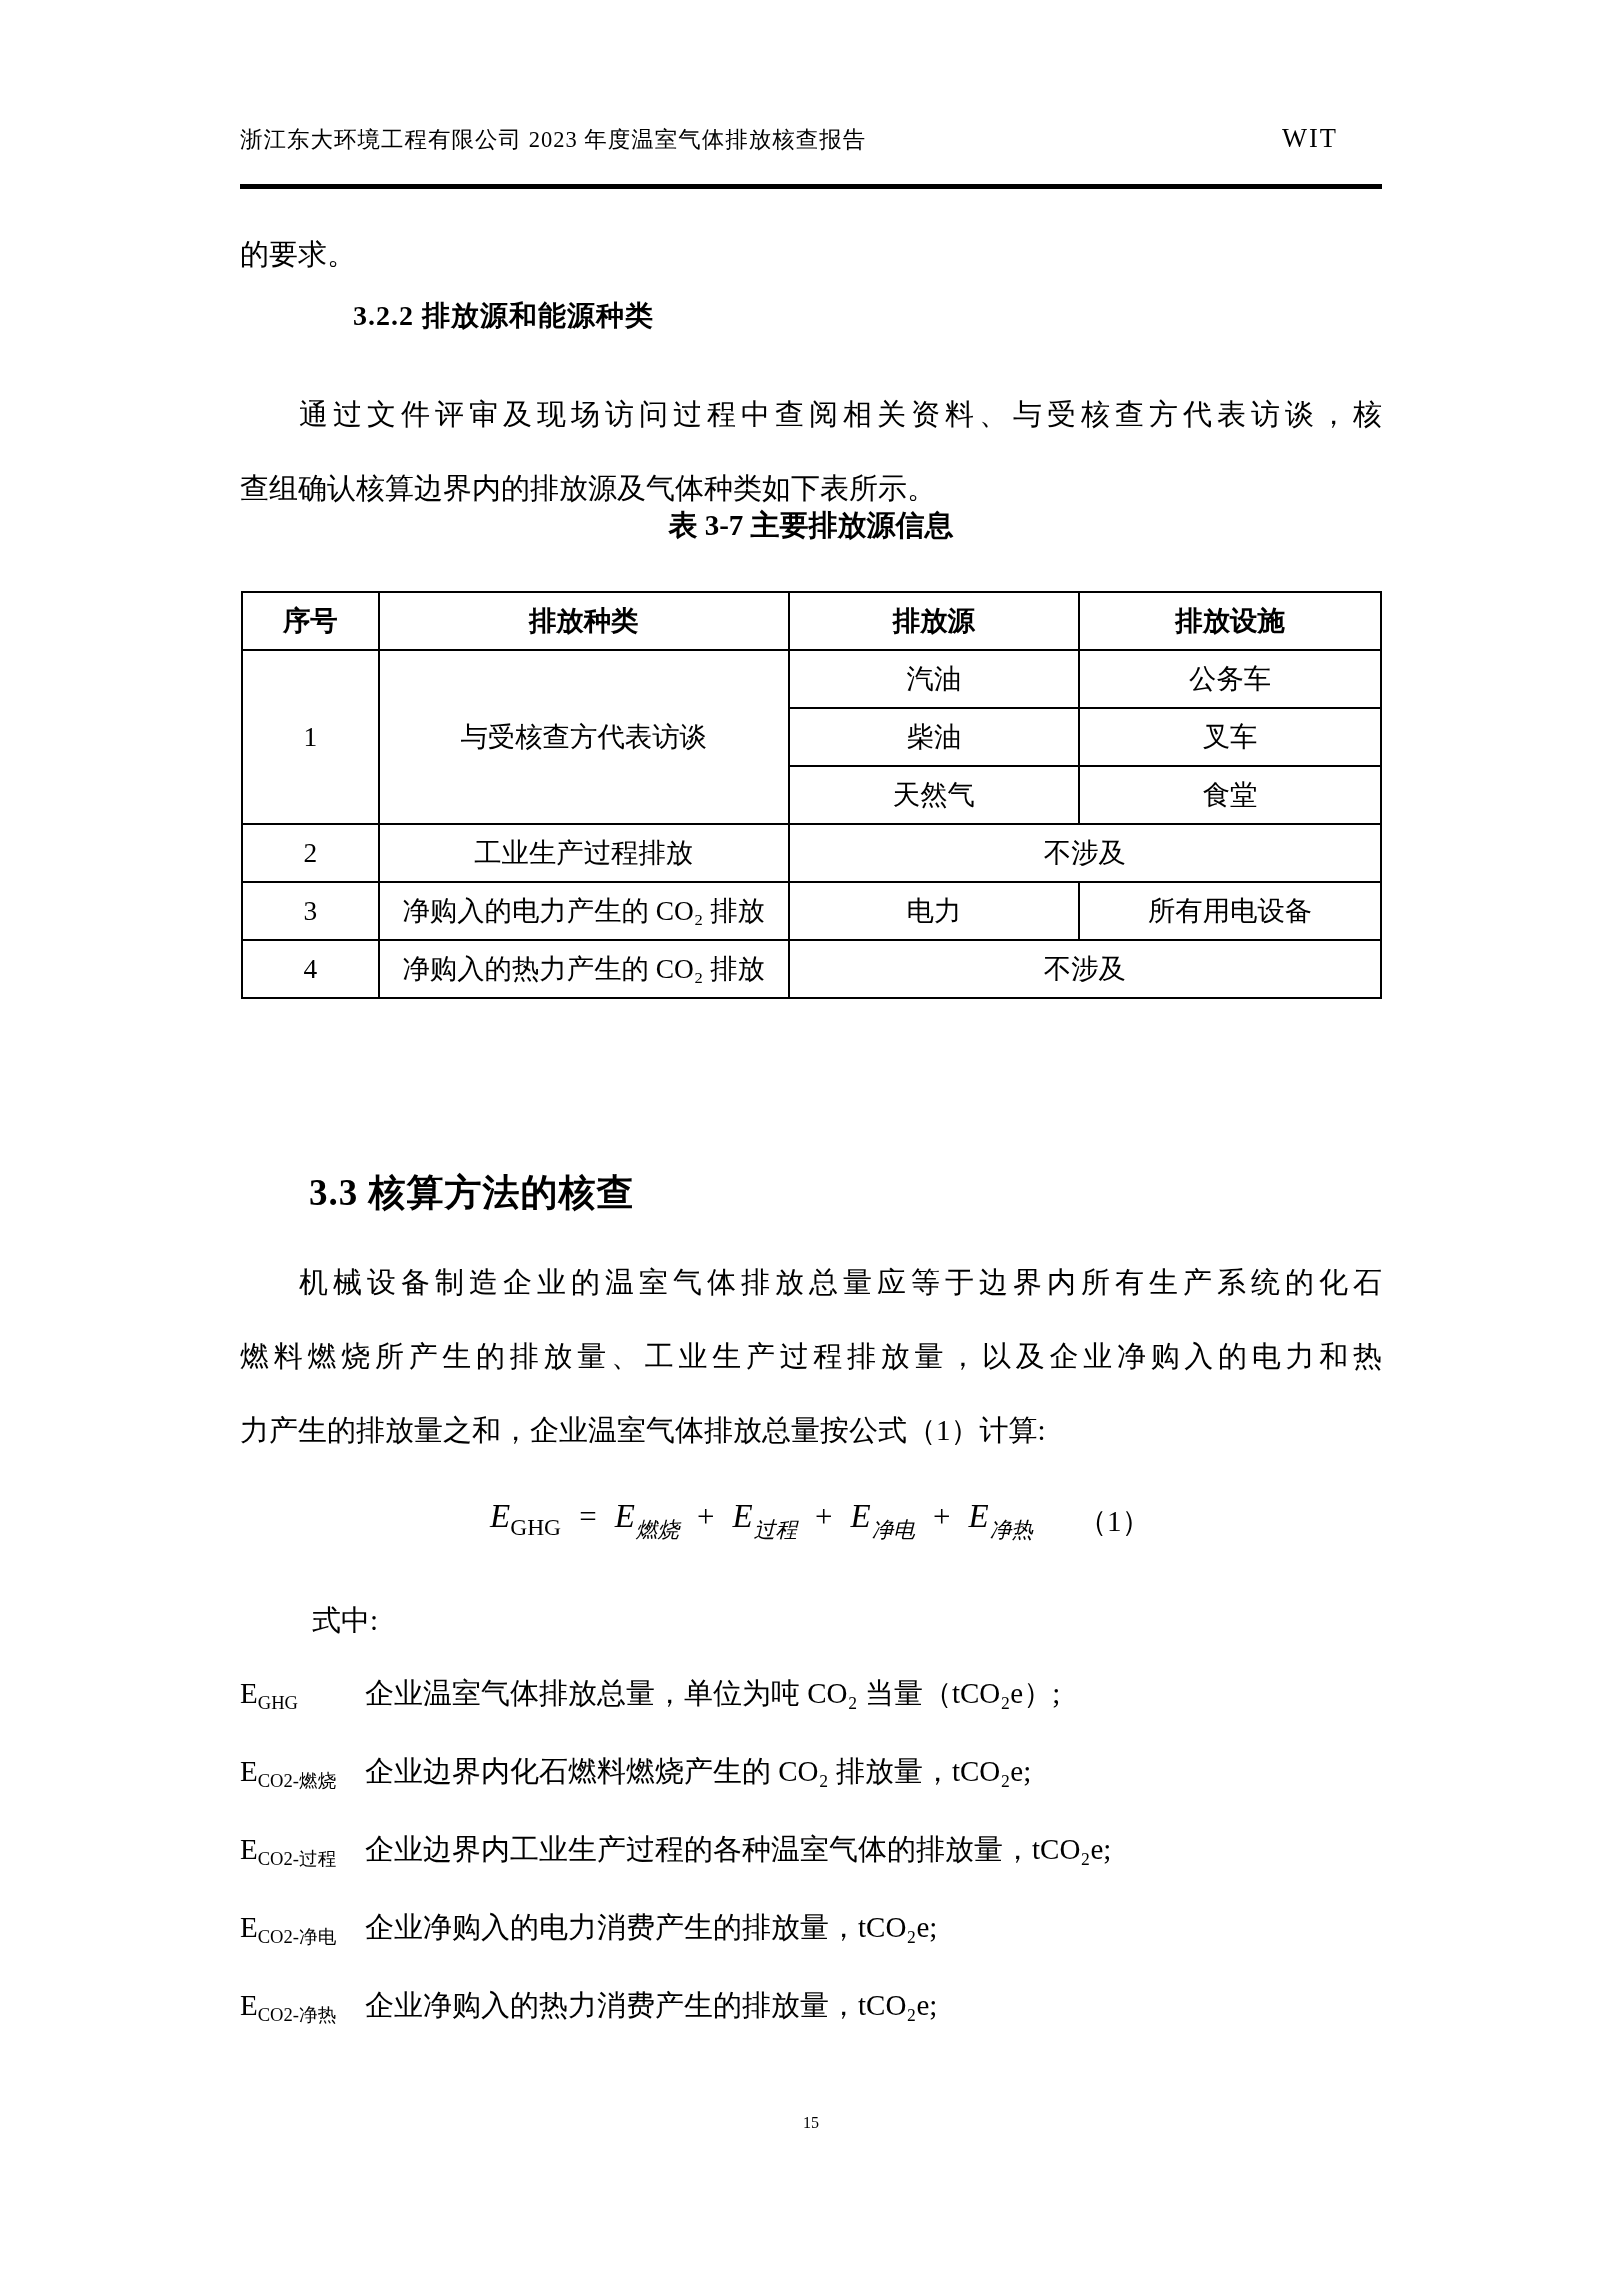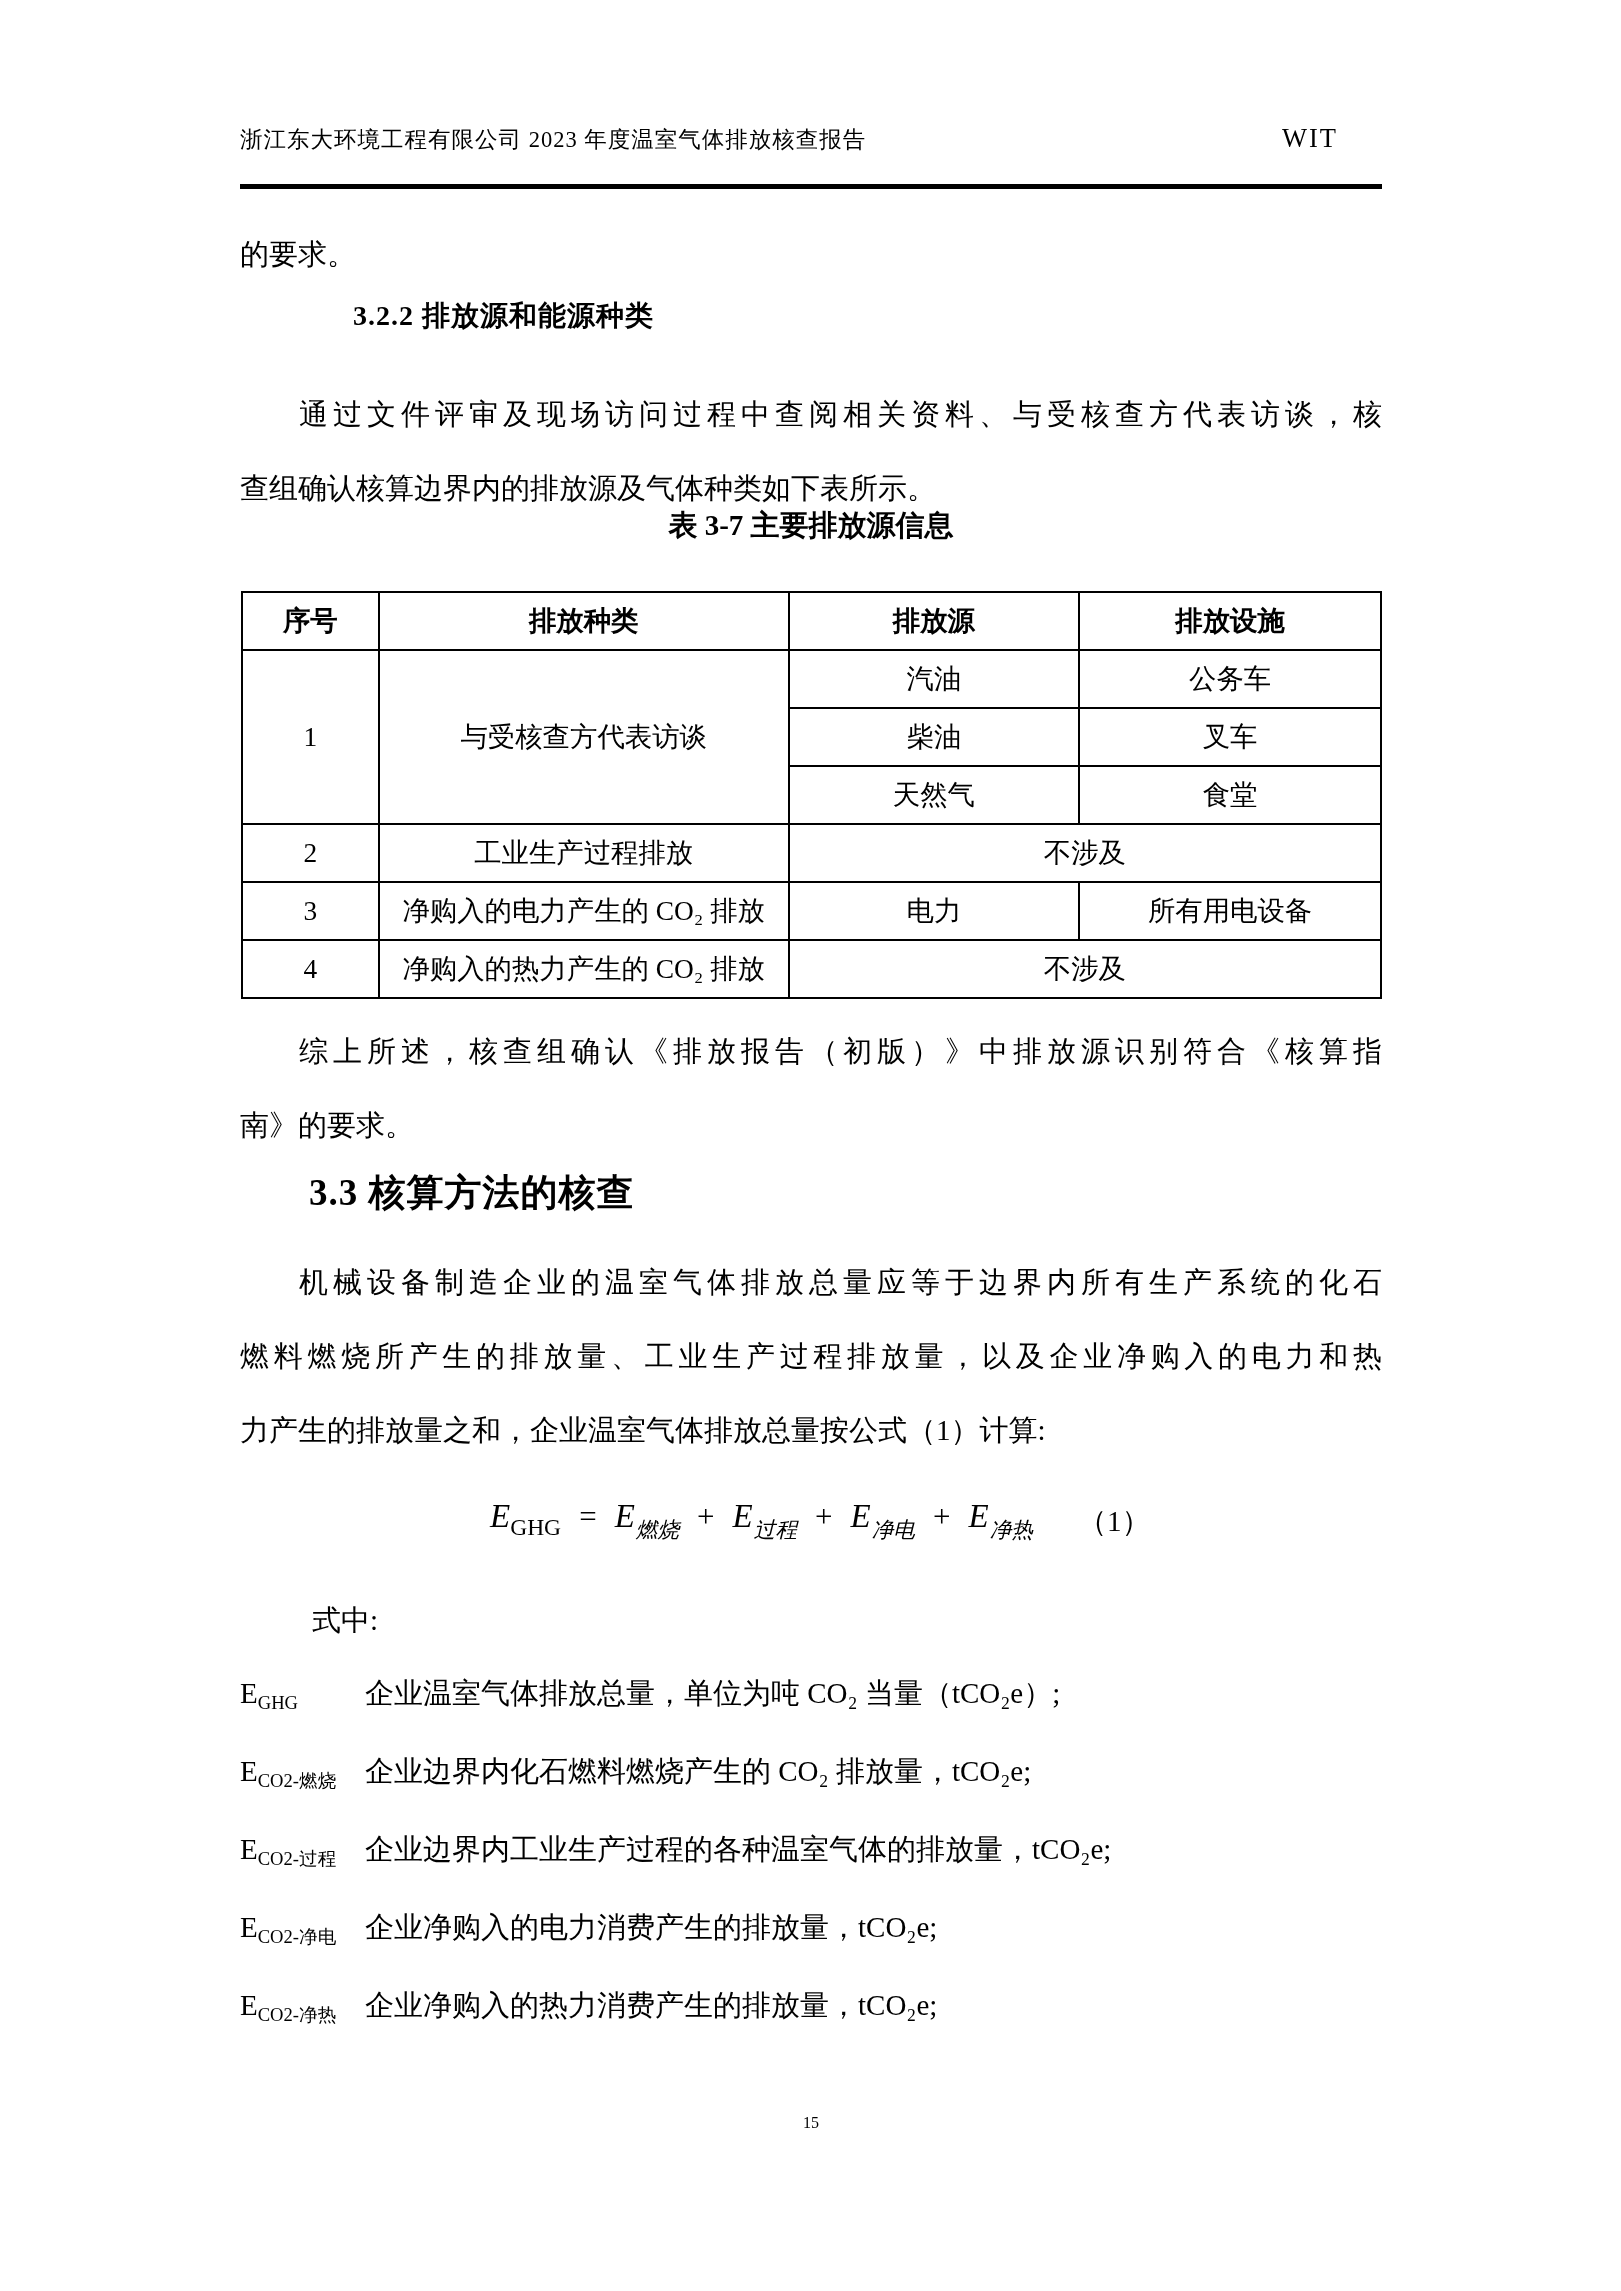--- a/index.html
+++ b/index.html
@@ -152,24 +152,20 @@
       <td>所有用电设备</td>
     </tr>
     <tr>
       <td>4</td>
       <td>净购入的热力产生的 CO₂ 排放</td>
       <td colspan="2">不涉及</td>
     </tr>
   </tbody>
     </table>
 
-  <div class="para para2 txt">
-    <div class="pline indent">综上所述，核查组确认《排放报告（初版）》中排放源识别符合《核算指</div>
-    <div class="pline last">南》的要求。</div>
-  </div>
 
   <div class="h33">3.3 核算方法的核查</div>
 
   <div class="para para3 txt">
     <div class="pline indent">机械设备制造企业的温室气体排放总量应等于边界内所有生产系统的化石</div>
     <div class="pline">燃料燃烧所产生的排放量、工业生产过程排放量，以及企业净购入的电力和热</div>
     <div class="pline last">力产生的排放量之和，企业温室气体排放总量按公式（1）计算:</div>
   </div>
 
   <div class="formula">

